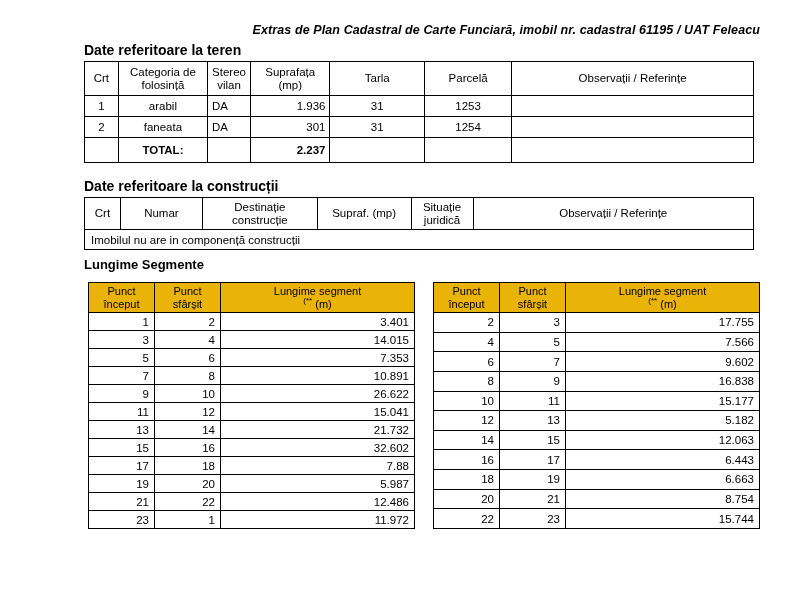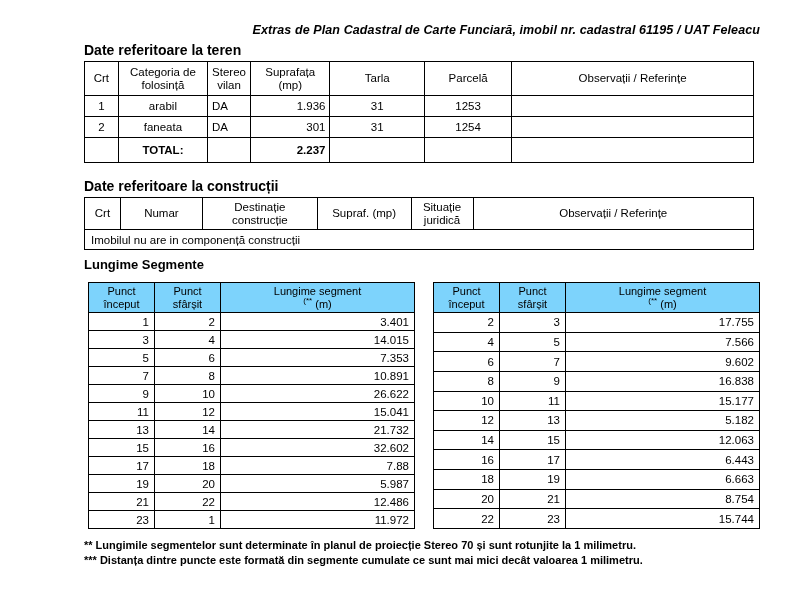--- a/index.html
+++ b/index.html
@@ -87,21 +87,21 @@
   
   .seg-wrap {
     display: flex;
     gap: 18px;
   }
   .t3 {
     width: 326px;
     table-layout: fixed;
   }
   .t3 th {
-    background: #7dd3fc;
+    background: #eab308;
     text-align: center;
     font-weight: normal;
     height: 30px;
     line-height: 1.1;
     font-size: 11px;
   }
   .t3 td {
     height: 18px;
     text-align: right;
     font-size: 11.5px;
@@ -366,18 +366,14 @@
             <tr>
               <td>22</td>
               <td>23</td>
               <td>15.744</td>
             </tr>
           </tbody>
       </table>
     </div>
   </div>
 
-  <div class="block" style="top:538px; left:84px; width:680px;">
-    <div class="foot">** Lungimile segmentelor sunt determinate în planul de proiecție Stereo 70 și sunt rotunjite la 1 milimetru.</div>
-    <div class="foot">*** Distanța dintre puncte este formată din segmente cumulate ce sunt mai mici decât valoarea 1 milimetru.</div>
-  </div>
 
 </div>
 
 </body></html>

